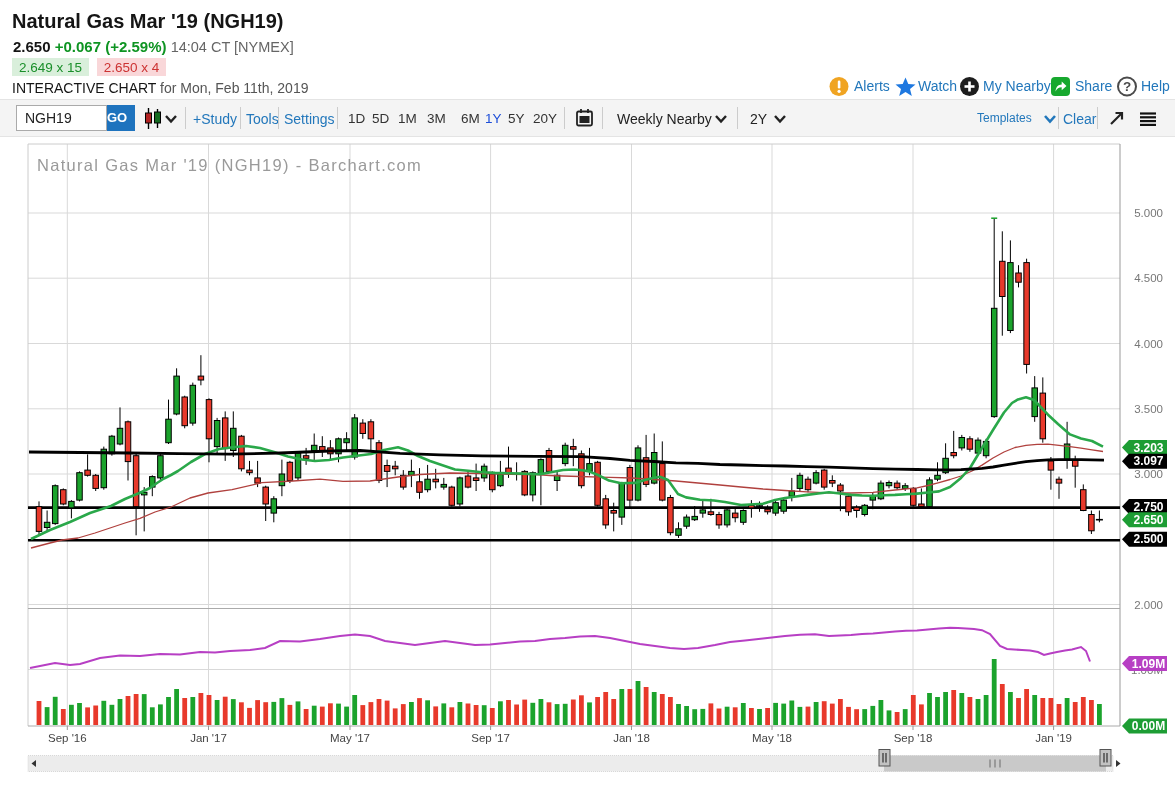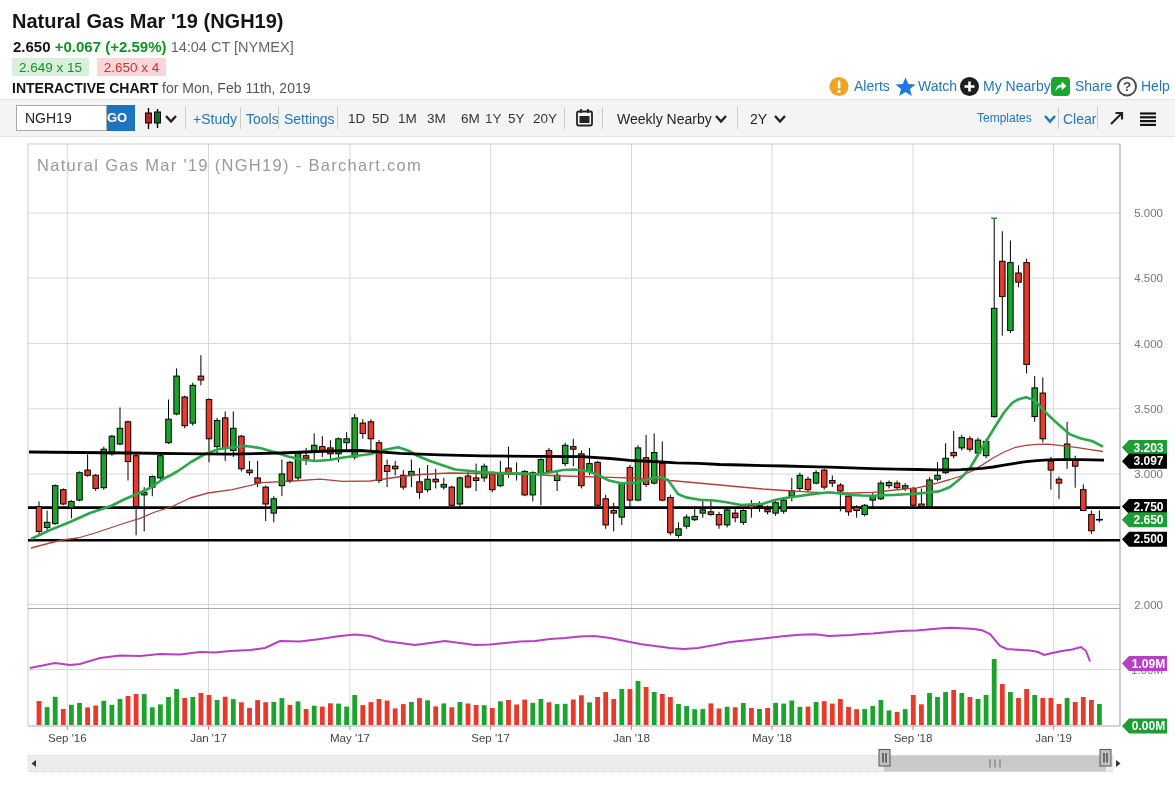--- a/index.html
+++ b/index.html
@@ -5,21 +5,21 @@
 .abs { position:absolute; }
 .blue { color:#2277bb; }
 </style></head>
 <body>
 <div class="abs" style="left:12px;top:10px;font-size:20px;font-weight:bold;color:#151515;">Natural Gas Mar '19 (NGH19)</div>
 <div class="abs" style="left:13px;top:38px;font-size:15px;font-weight:bold;color:#151515;">2.650 <span style="color:#0e9422;">+0.067 (+2.59%)</span> <span style="font-weight:normal;font-size:14.5px;color:#666;">14:04 CT [NYMEX]</span></div>
 <div class="abs" style="left:12px;top:59px;font-size:13.5px;">
   <span style="background:#d9efdb;color:#1a8f2a;padding:1.5px 7px;">2.649 x 15</span>
   <span style="background:#f9d7d9;color:#cc3333;padding:1.5px 7px;margin-left:4px;">2.650 x 4</span>
 </div>
-<div class="abs" style="left:12px;top:80px;font-size:14px;color:#555;"><span style="font-weight:bold;color:#151515;">INTERACTIVE CHART</span> for Mon, Feb 11th, 2019</div>
+<div class="abs" style="left:12px;top:80px;font-size:14px;color:#555;"><span style="font-weight:normal;color:#151515;">INTERACTIVE CHART</span> for Mon, Feb 11th, 2019</div>
 
 <div class="abs" style="left:829px;top:76px;width:346px;height:22px;font-size:14px;color:#2277bb;">
 <svg width="346" height="22" style="position:absolute;top:0;left:0;">
   <circle cx="10" cy="10.5" r="9.5" fill="#f0a422"></circle>
       <rect x="8.8" y="4.5" width="2.6" height="8" rx="1.3" fill="#fff"></rect>
       <circle cx="10.1" cy="15.3" r="1.6" fill="#fff"></circle>
   <path d="M 76.5,1.5 L 79.3,8 L 86.5,8.4 L 81,13 L 82.8,20 L 76.5,16 L 70.2,20 L 72,13 L 66.5,8.4 L 73.7,8 Z" fill="#1e78e0"></path>
   <circle cx="140.5" cy="10.5" r="9.5" fill="#1d1d1d"></circle>
       <rect x="135.5" y="9.2" width="10" height="2.6" fill="#fff"></rect>
       <rect x="139.2" y="5.5" width="2.6" height="10" fill="#fff"></rect>
@@ -51,21 +51,21 @@
 <div class="abs" style="left:240px;top:107px;height:22px;border-left:1px solid #ccc;"></div>
 <div class="abs blue" style="left:246px;top:111px;font-size:14px;">Tools</div>
 <div class="abs" style="left:278px;top:107px;height:22px;border-left:1px solid #ccc;"></div>
 <div class="abs blue" style="left:284px;top:111px;font-size:14px;">Settings</div>
 <div class="abs" style="left:337px;top:107px;height:22px;border-left:1px solid #ccc;"></div>
 <div class="abs" style="left:348px;top:111px;font-size:13.5px;color:#333;">1D</div>
 <div class="abs" style="left:372px;top:111px;font-size:13.5px;color:#333;">5D</div>
 <div class="abs" style="left:398px;top:111px;font-size:13.5px;color:#333;">1M</div>
 <div class="abs" style="left:427px;top:111px;font-size:13.5px;color:#333;">3M</div>
 <div class="abs" style="left:454px;top:111px;font-size:13.5px;color:#333;margin-left:7px;">6M</div>
-<div class="abs" style="left:485px;top:111px;font-size:13.5px;color:#404040;">1Y</div>
+<div class="abs" style="left:485px;top:111px;font-size:13.5px;color:#1d4ed8;">1Y</div>
 <div class="abs" style="left:508px;top:111px;font-size:13.5px;color:#333;">5Y</div>
 <div class="abs" style="left:533px;top:111px;font-size:13.5px;color:#333;text-align:center;">20Y</div>
 <div class="abs" style="left:564px;top:107px;height:22px;border-left:1px solid #ccc;"></div>
 <svg class="abs" style="left:576px;top:108px;" width="17" height="20">
   <rect x="1" y="3.5" width="15" height="14" rx="1.5" fill="none" stroke="#222" stroke-width="1.8"></rect>
   <line x1="5" y1="1" x2="5" y2="5" stroke="#222" stroke-width="1.8"></line>
     <line x1="12" y1="1" x2="12" y2="5" stroke="#222" stroke-width="1.8"></line>
   <rect x="3.5" y="8" width="10" height="7" fill="#222"></rect>
 </svg>
 <div class="abs" style="left:602px;top:107px;height:22px;border-left:1px solid #ccc;"></div>

